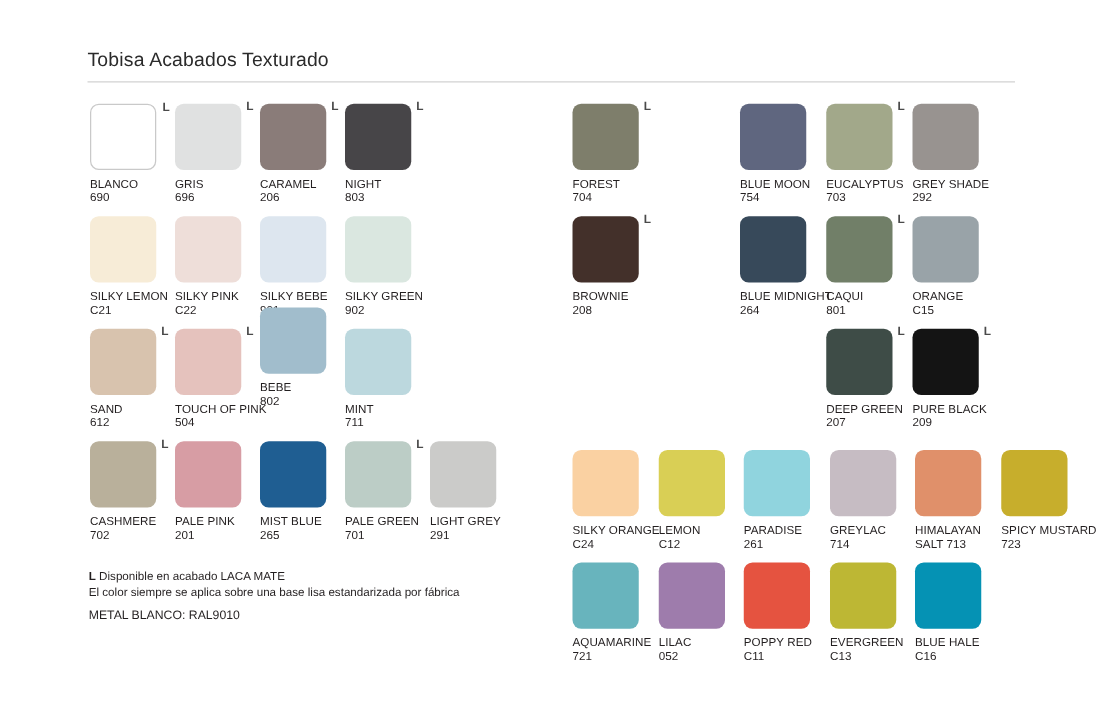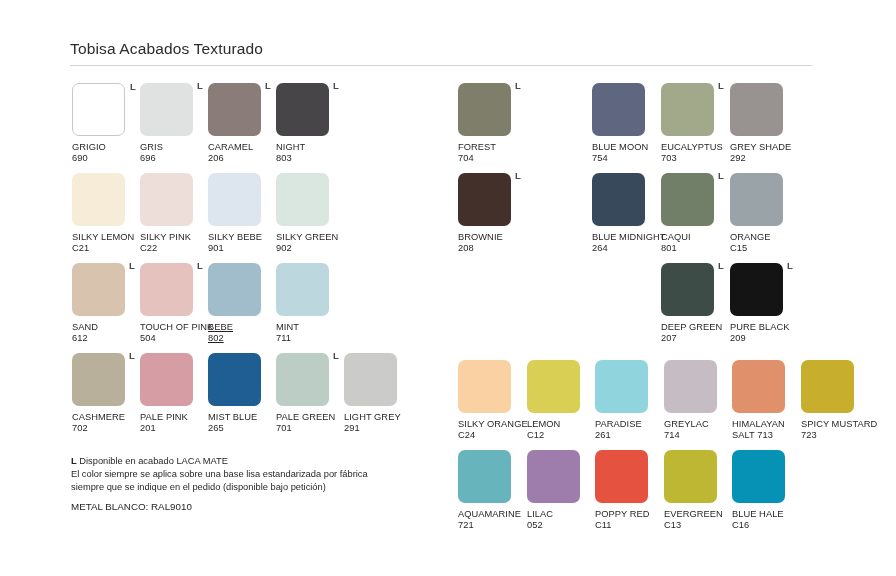--- a/index.html
+++ b/index.html
@@ -113,21 +113,21 @@
     <div class="page-title">Tobisa Acabados Texturado</div>
     <div class="title-rule"></div>
   </div>
 
   <div id="swatch-layer">
       <div class="swatch-cell" style="left: 72px; top: 83px;">
         <div class="chip bordered" style="background: rgb(255, 255, 255);">
           <span class="lmark">L</span>
         </div>
         <div class="chip-label">
-          <span class="chip-name">GRIGIO</span>
+          <span class="chip-name">BLANCO</span>
           <span class="chip-code">690</span>
         </div>
       </div>
       <div class="swatch-cell" style="left: 140px; top: 83px;">
         <div class="chip" style="background: rgb(224, 225, 225);">
           <span class="lmark">L</span>
         </div>
         <div class="chip-label">
           <span class="chip-name">GRIS</span>
           <span class="chip-code">696</span>
@@ -190,21 +190,21 @@
       </div>
       <div class="swatch-cell" style="left: 140px; top: 263px;">
         <div class="chip" style="background: rgb(229, 194, 189);">
           <span class="lmark">L</span>
         </div>
         <div class="chip-label">
           <span class="chip-name">TOUCH OF PINK</span>
           <span class="chip-code">504</span>
         </div>
       </div>
-      <div class="swatch-cell" style="left: 208px; top: 263px; text-decoration: underline;">
+      <div class="swatch-cell" style="left: 208px; top: 246px;">
         <div class="chip" style="background: rgb(161, 189, 204);"></div>
         <div class="chip-label">
           <span class="chip-name">BEBE</span>
           <span class="chip-code">802</span>
         </div>
       </div>
       <div class="swatch-cell" style="left: 276px; top: 263px;">
         <div class="chip" style="background: rgb(188, 216, 222);"></div>
         <div class="chip-label">
           <span class="chip-name">MINT</span>
@@ -407,17 +407,16 @@
         <div class="chip-label">
           <span class="chip-name">BLUE HALE</span>
           <span class="chip-code">C16</span>
         </div>
       </div>
     </div>
 
   <div class="note">
     <div class="note-line"><span class="bold-l">L</span> <span>Disponible en acabado LACA MATE</span></div>
     <div class="note-line">El color siempre se aplica sobre una base lisa estandarizada por fábrica</div>
-    <div class="note-line">siempre que se indique en el pedido (disponible bajo petición)</div>
     <div class="note-last">METAL BLANCO: RAL9010</div>
   </div>
 
 </div>
 
 </body></html>

